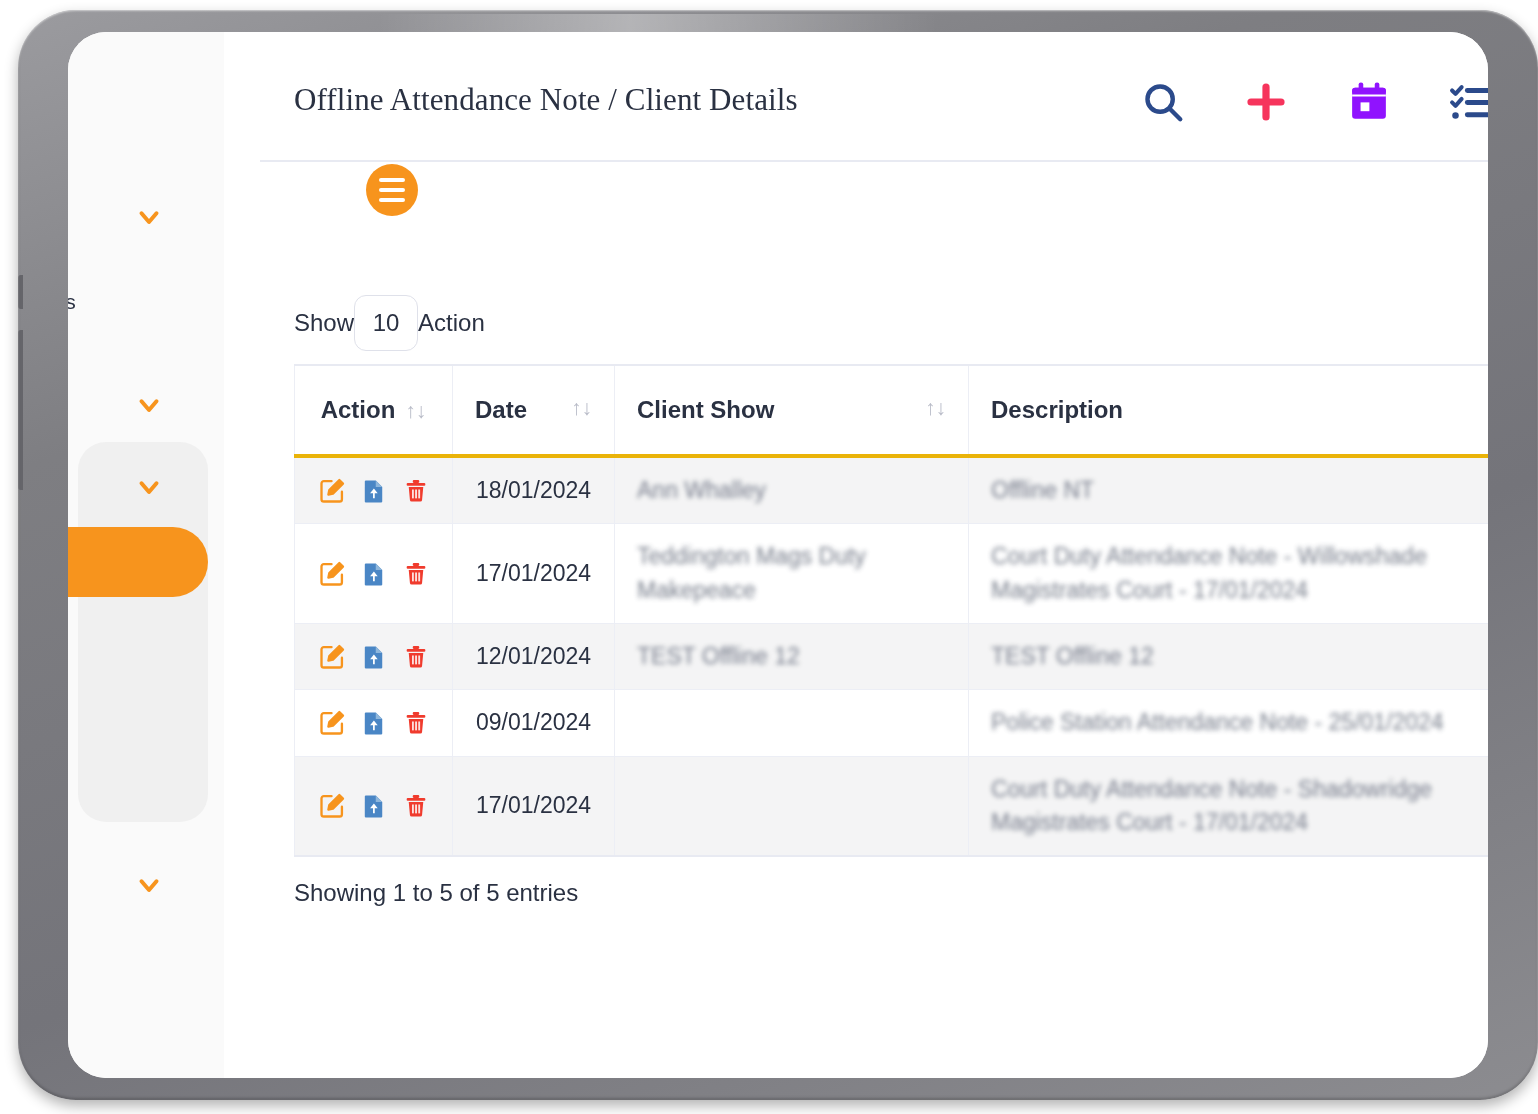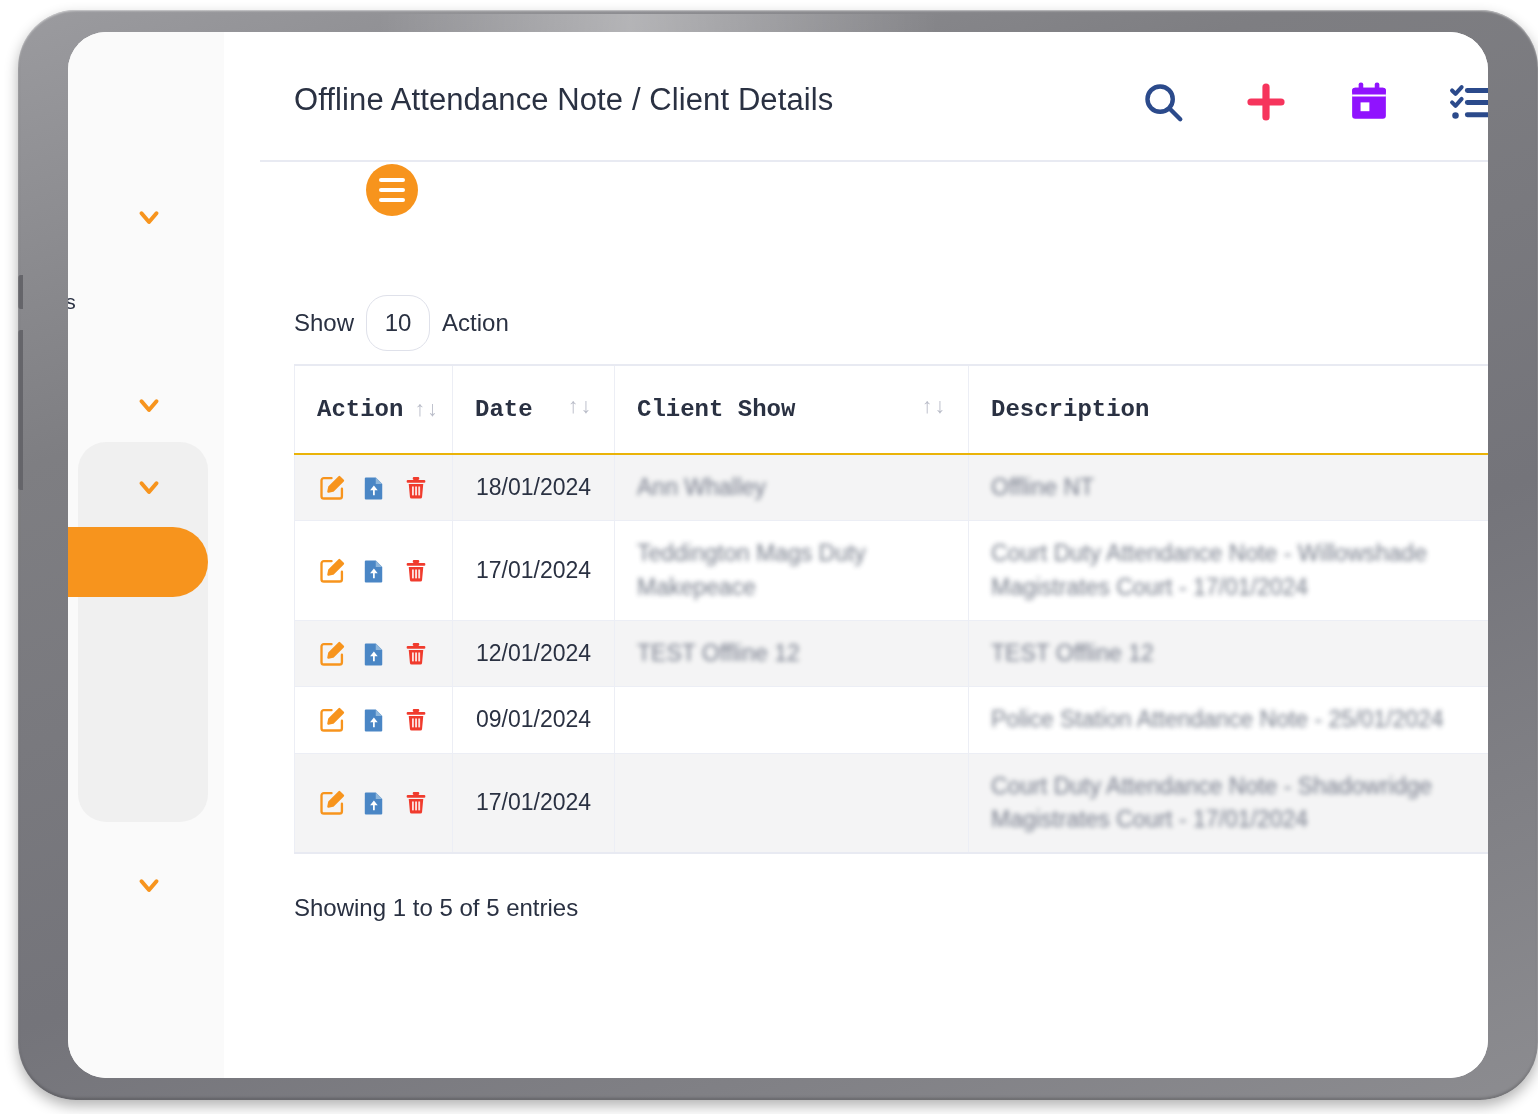--- a/index.html
+++ b/index.html
@@ -116,20 +116,21 @@
     right: 0;
     height: 100%;
     background: #ffffff;
   }
 
   #topbar {
     position: absolute;
     left: 0; top: 0;
     right: 0;
     height: 128px;
+    font-family: Liberation Serif, serif;
   }
   #page-title {
     position: absolute;
     left: 70px;
     top: 50px;
     font-size: 31px;
     color: #2a3142;
     white-space: nowrap;
     letter-spacing: .1px;
   }
@@ -190,33 +191,32 @@
     position: absolute;
     left: 70px;
     top: 262px;
     right: 0;
     bottom: 0;
   }
 
   #show-entries-row {
     display: flex;
     align-items: center;
-    gap: 12px;
     height: 58px;
     margin-bottom: 12px;
   }
   .show-label {
     font-size: 24px;
     color: #2a3142;
   }
   #entries-input {
     width: 64px;
     height: 56px;
     border: 1px solid #dfe1ea;
-    border-radius: 21px;
+    border-radius: 12px;
     background: #ffffff;
     font-family: "Liberation Sans", sans-serif;
     font-size: 24px;
     color: #2a3142;
     text-align: center;
     outline: none;
   }
 
   #data-table {
     width: 1260px;
@@ -227,24 +227,23 @@
   }
   #data-table thead th {
     font-size: 24px;
     font-weight: bold;
     color: #2a3142;
     text-align: left;
     padding: 30px 22px;
     height: 62px;
     background: #ffffff;
     border-right: 1px solid #eceef5;
-    border-bottom: 2px solid #eab308;
+    border-bottom: 4px solid #eab308;
     white-space: nowrap;
     position: relative;
-    font-family: Liberation Mono, monospace;
   }
   #data-table thead th:first-child { text-align: center; border-left: 1px solid #eceef5; }
   #data-table thead th .sort-ico {
     color: #b9bcc8;
     font-size: 21px;
     margin-left: 10px;
     font-weight: normal;
   }
   #data-table thead th.th-right-sort .sort-ico {
     position: absolute;
@@ -285,21 +284,21 @@
   .row-actions svg { display: block; }
 
   
   .blurred {
     filter: blur(2.4px);
     color: #6b7280;
     opacity: .92;
   }
 
   #table-footer {
-    margin-top: 40px;
+    margin-top: 22px;
     font-size: 24px;
     color: #2a3142;
   }
 
   
   #bezel-glare {
     position: absolute;
     left: 360px; top: 4px;
     width: 560px; height: 18px;
     background: linear-gradient(90deg, rgba(255,255,255,0) 0%, rgba(255,255,255,.35) 45%, rgba(255,255,255,0) 100%);

